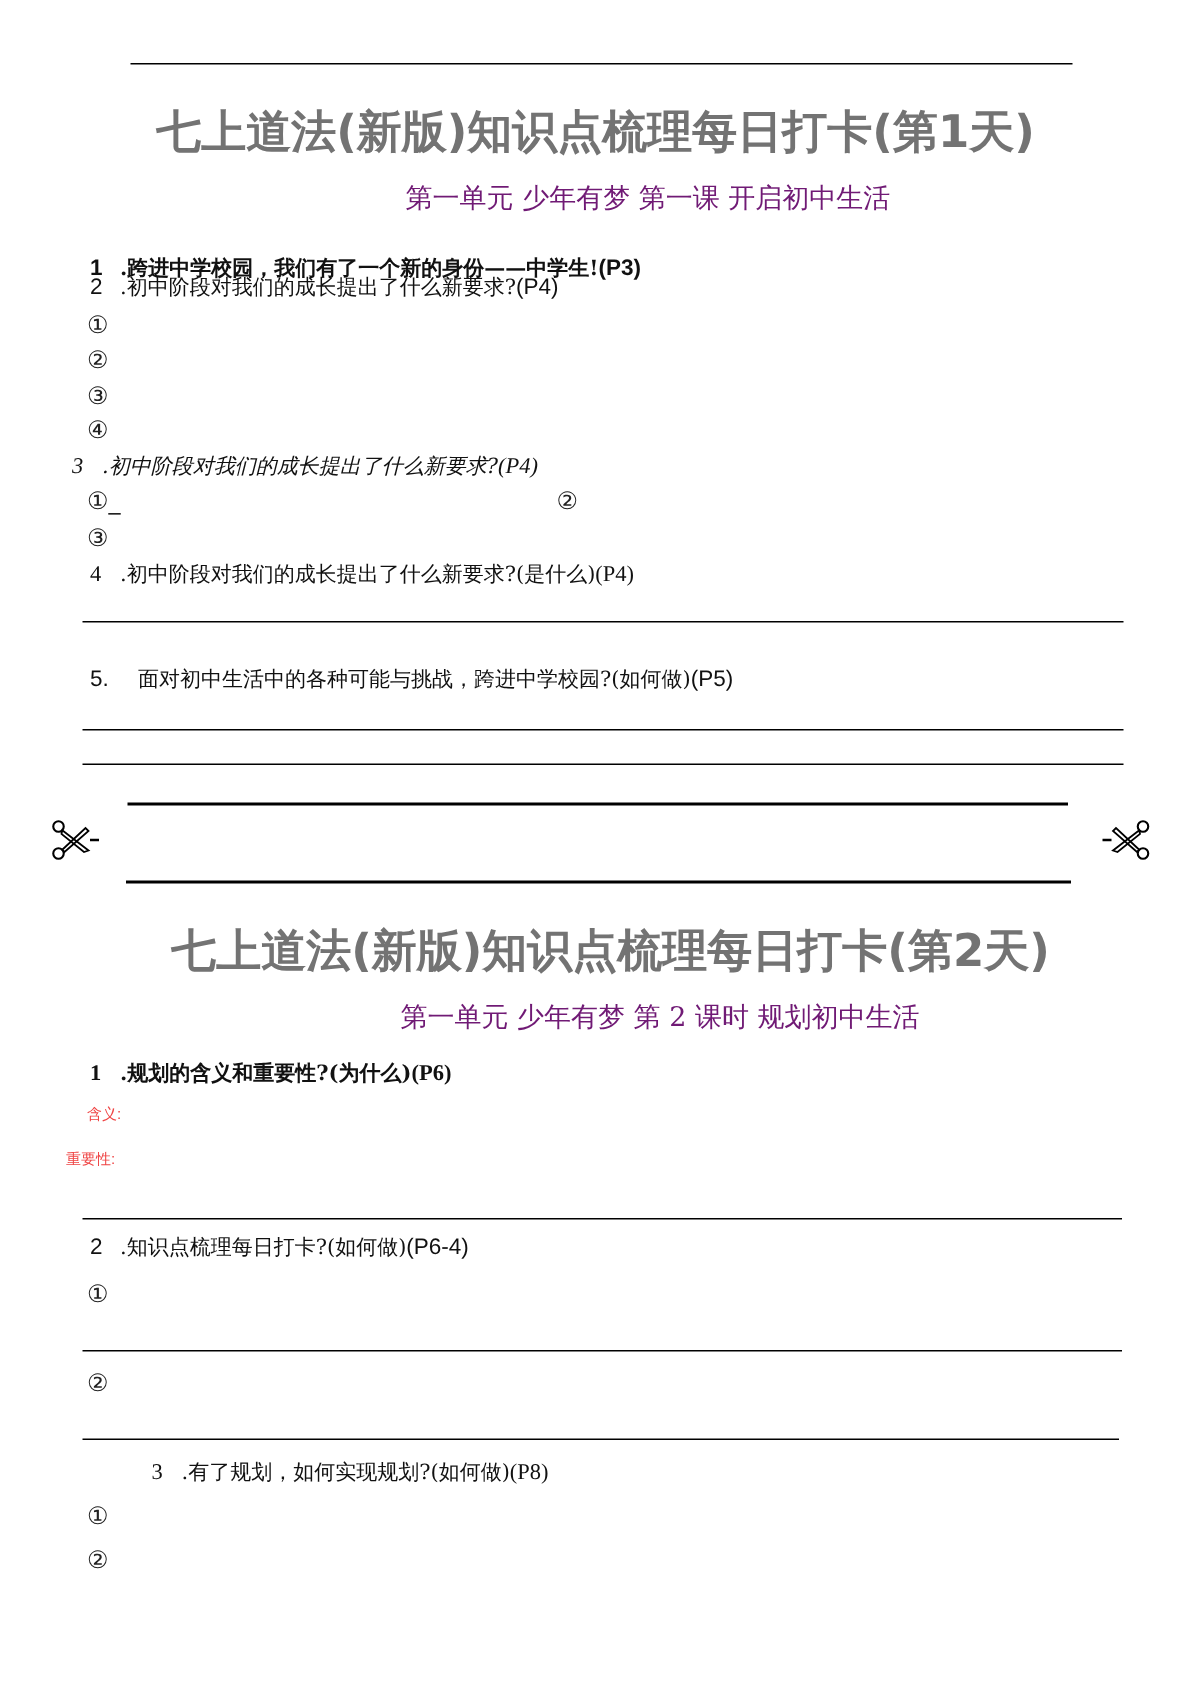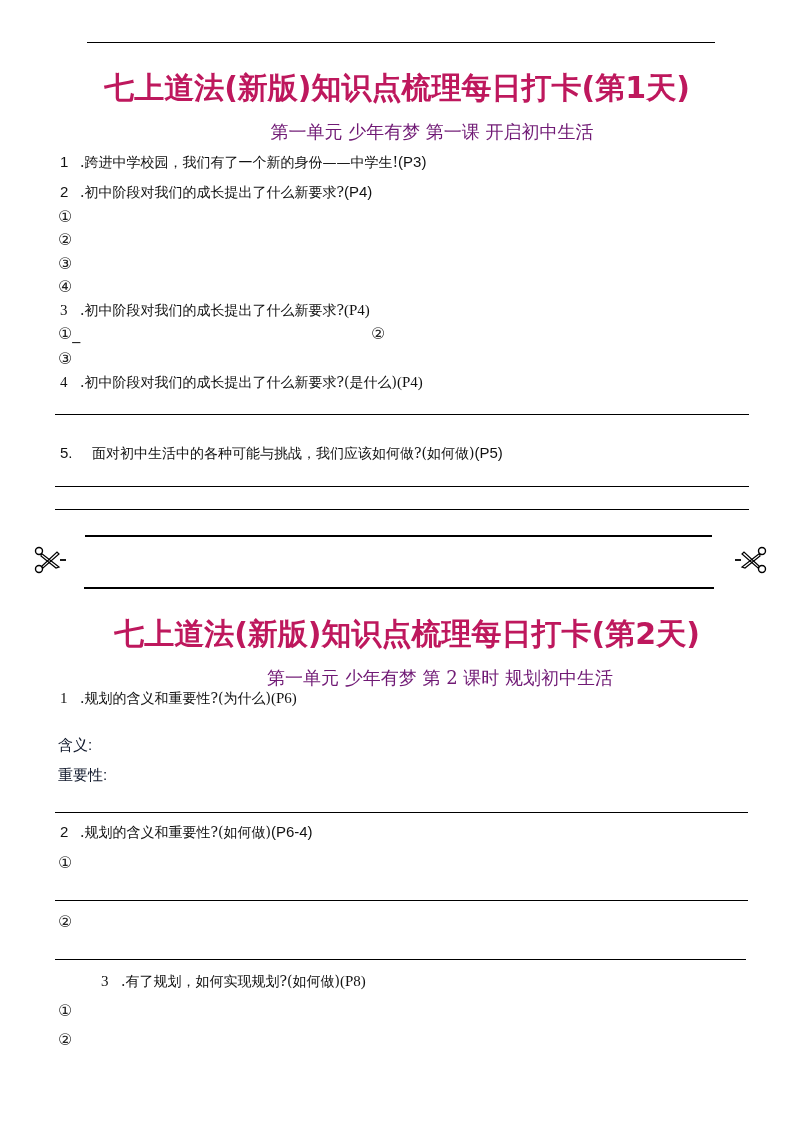--- a/index.html
+++ b/index.html
@@ -23,21 +23,21 @@
     .hline.thick { height: 2px; }
     .title {
       position: absolute;
       left: 0;
       width: 794px;
       text-align: center;
       font-family: "DejaVu Sans", "Liberation Sans", sans-serif;
       font-weight: bold;
       font-size: 30px;
       letter-spacing: 0px;
-      color: #be185d;
+      color: #737373;
       white-space: nowrap;
     }
     .subtitle {
       position: absolute;
       left: 0;
       width: 794px;
       text-align: center;
       font-family: "DejaVu Serif", "Liberation Serif", serif;
       font-size: 18px;
       color: #701a75;
@@ -66,63 +66,63 @@
       font-size: 15px;
     }
     .mark {
       position: absolute;
       font-size: 16px;
       font-family: "DejaVu Sans", "Liberation Sans", sans-serif;
       color: #222222;
     }
     .label {
       position: absolute;
-      font-size: 15px;
+      font-size: 10px;
       font-family: Liberation Sans, sans-serif;
-      color: #0f172a;
+      color: #ef4444;
     }
     .scissor {
       position: absolute;
       width: 34px;
       height: 30px;
     }
   </style>
 </head>
 <body>
 
 <div class="hline" style="left:87px; top:42px; width:628px;"></div>
 
 <div class="title" style="top:68px;">七上道法(新版)知识点梳理每日打卡(第1天)</div>
 <div class="subtitle" style="top:120px;">第一单元  少年有梦   第一课   开启初中生活</div>
 
-<div class="q" style="left:60px; top:153px;">
+<div class="q" style="left:60px; top:170px;font-weight:bold;">
   <span class="num">1</span><span>.跨进中学校园，我们有了一个新的身份——中学生!</span><span class="ref">(P3)</span>
 </div>
 <div class="q" style="left:60px; top:183px;">
   <span class="num">2</span><span>.初中阶段对我们的成长提出了什么新要求?</span><span class="ref">(P4)</span>
 </div>
 <div class="mark" style="left:58px; top:207px;">①</div>
 <div class="mark" style="left:58px; top:230px;">②</div>
 <div class="mark" style="left:58px; top:254px;">③</div>
 <div class="mark" style="left:58px; top:277px;">④</div>
 
-<div class="q" style="left:60px; top:302px;">
+<div class="q" style="left:48px; top:302px;font-style:italic;">
   <span class="num" style="font-family:'Liberation Serif', serif;">3</span><span>.初中阶段对我们的成长提出了什么新要求?</span><span class="refserif">(P4)</span>
 </div>
 <div class="mark" style="left:58px; top:324px;">①_</div>
 <div class="mark" style="left:371px; top:324px;">②</div>
 <div class="mark" style="left:58px; top:349px;">③</div>
 
 <div class="q" style="left:60px; top:374px;">
   <span class="num" style="font-family:'Liberation Serif', serif;">4</span><span>.初中阶段对我们的成长提出了什么新要求?(是什么)</span><span class="refserif">(P4)</span>
 </div>
 <div class="hline" style="left:55px; top:414px; width:694px;"></div>
 
 <div class="q" style="left:60px; top:444px;">
-  <span class="num" style="width:32px;">5.</span><span>面对初中生活中的各种可能与挑战，我们应该如何做?(如何做)</span><span class="ref">(P5)</span>
+  <span class="num" style="width:32px;">5.</span><span>面对初中生活中的各种可能与挑战，跨进中学校园?(如何做)</span><span class="ref">(P5)</span>
 </div>
 <div class="hline" style="left:55px; top:486px; width:694px;"></div>
 <div class="hline" style="left:55px; top:509px; width:694px;"></div>
 
 <div class="hline thick" style="left:85px; top:535px; width:627px;"></div>
 <svg class="scissor" style="left:33px; top:545px;" viewBox="0 0 34 30">
   <circle cx="6" cy="6" r="3.5" fill="none" stroke="#000" stroke-width="1.4"></circle>
   <circle cx="6" cy="24" r="3.5" fill="none" stroke="#000" stroke-width="1.4"></circle>
   <path d="M8.5 8.5 L26 22 L23 23 L8 11 Z" fill="none" stroke="#000" stroke-width="1.2"></path>
   <path d="M8.5 21.5 L24 7 L26 9 L10 23 Z" fill="none" stroke="#000" stroke-width="1.2"></path>
@@ -133,29 +133,29 @@
   <circle cx="28" cy="24" r="3.5" fill="none" stroke="#000" stroke-width="1.4"></circle>
   <path d="M25.5 8.5 L8 22 L11 23 L26 11 Z" fill="none" stroke="#000" stroke-width="1.2"></path>
   <path d="M25.5 21.5 L10 7 L8 9 L24 23 Z" fill="none" stroke="#000" stroke-width="1.2"></path>
   <line x1="1" y1="15" x2="7" y2="15" stroke="#000" stroke-width="1.8"></line>
 </svg>
 <div class="hline thick" style="left:84px; top:587px; width:630px;"></div>
 
 <div class="title" style="top:614px; left:10px;">七上道法(新版)知识点梳理每日打卡(第2天)</div>
 <div class="subtitle" style="top:666px; left:8px;">第一单元  少年有梦   第  2  课时   规划初中生活</div>
 
-<div class="q" style="left:60px; top:690px;">
+<div class="q" style="left:60px; top:707px;font-weight:bold;">
   <span class="num" style="font-family:'Liberation Serif', serif;">1</span><span>.规划的含义和重要性?(为什么)</span><span class="refserif">(P6)</span>
 </div>
 <div class="label" style="left:58px; top:736px;">含义:</div>
-<div class="label" style="left:58px; top:766px;">重要性:</div>
+<div class="label" style="left:44px; top:766px;">重要性:</div>
 <div class="hline" style="left:55px; top:812px; width:693px;"></div>
 
 <div class="q" style="left:60px; top:823px;">
-  <span class="num">2</span><span>.规划的含义和重要性?(如何做)</span><span class="ref">(P6-4)</span>
+  <span class="num">2</span><span>.知识点梳理每日打卡?(如何做)</span><span class="ref">(P6-4)</span>
 </div>
 <div class="mark" style="left:58px; top:853px;">①</div>
 <div class="hline" style="left:55px; top:900px; width:693px;"></div>
 <div class="mark" style="left:58px; top:912px;">②</div>
 <div class="hline" style="left:55px; top:959px; width:691px;"></div>
 
 <div class="q" style="left:60px; top:973px;margin-left:41px;">
   <span class="num" style="font-family:'Liberation Serif', serif;">3</span><span>.有了规划，如何实现规划?(如何做)</span><span class="refserif">(P8)</span>
 </div>
 <div class="mark" style="left:58px; top:1001px;">①</div>

